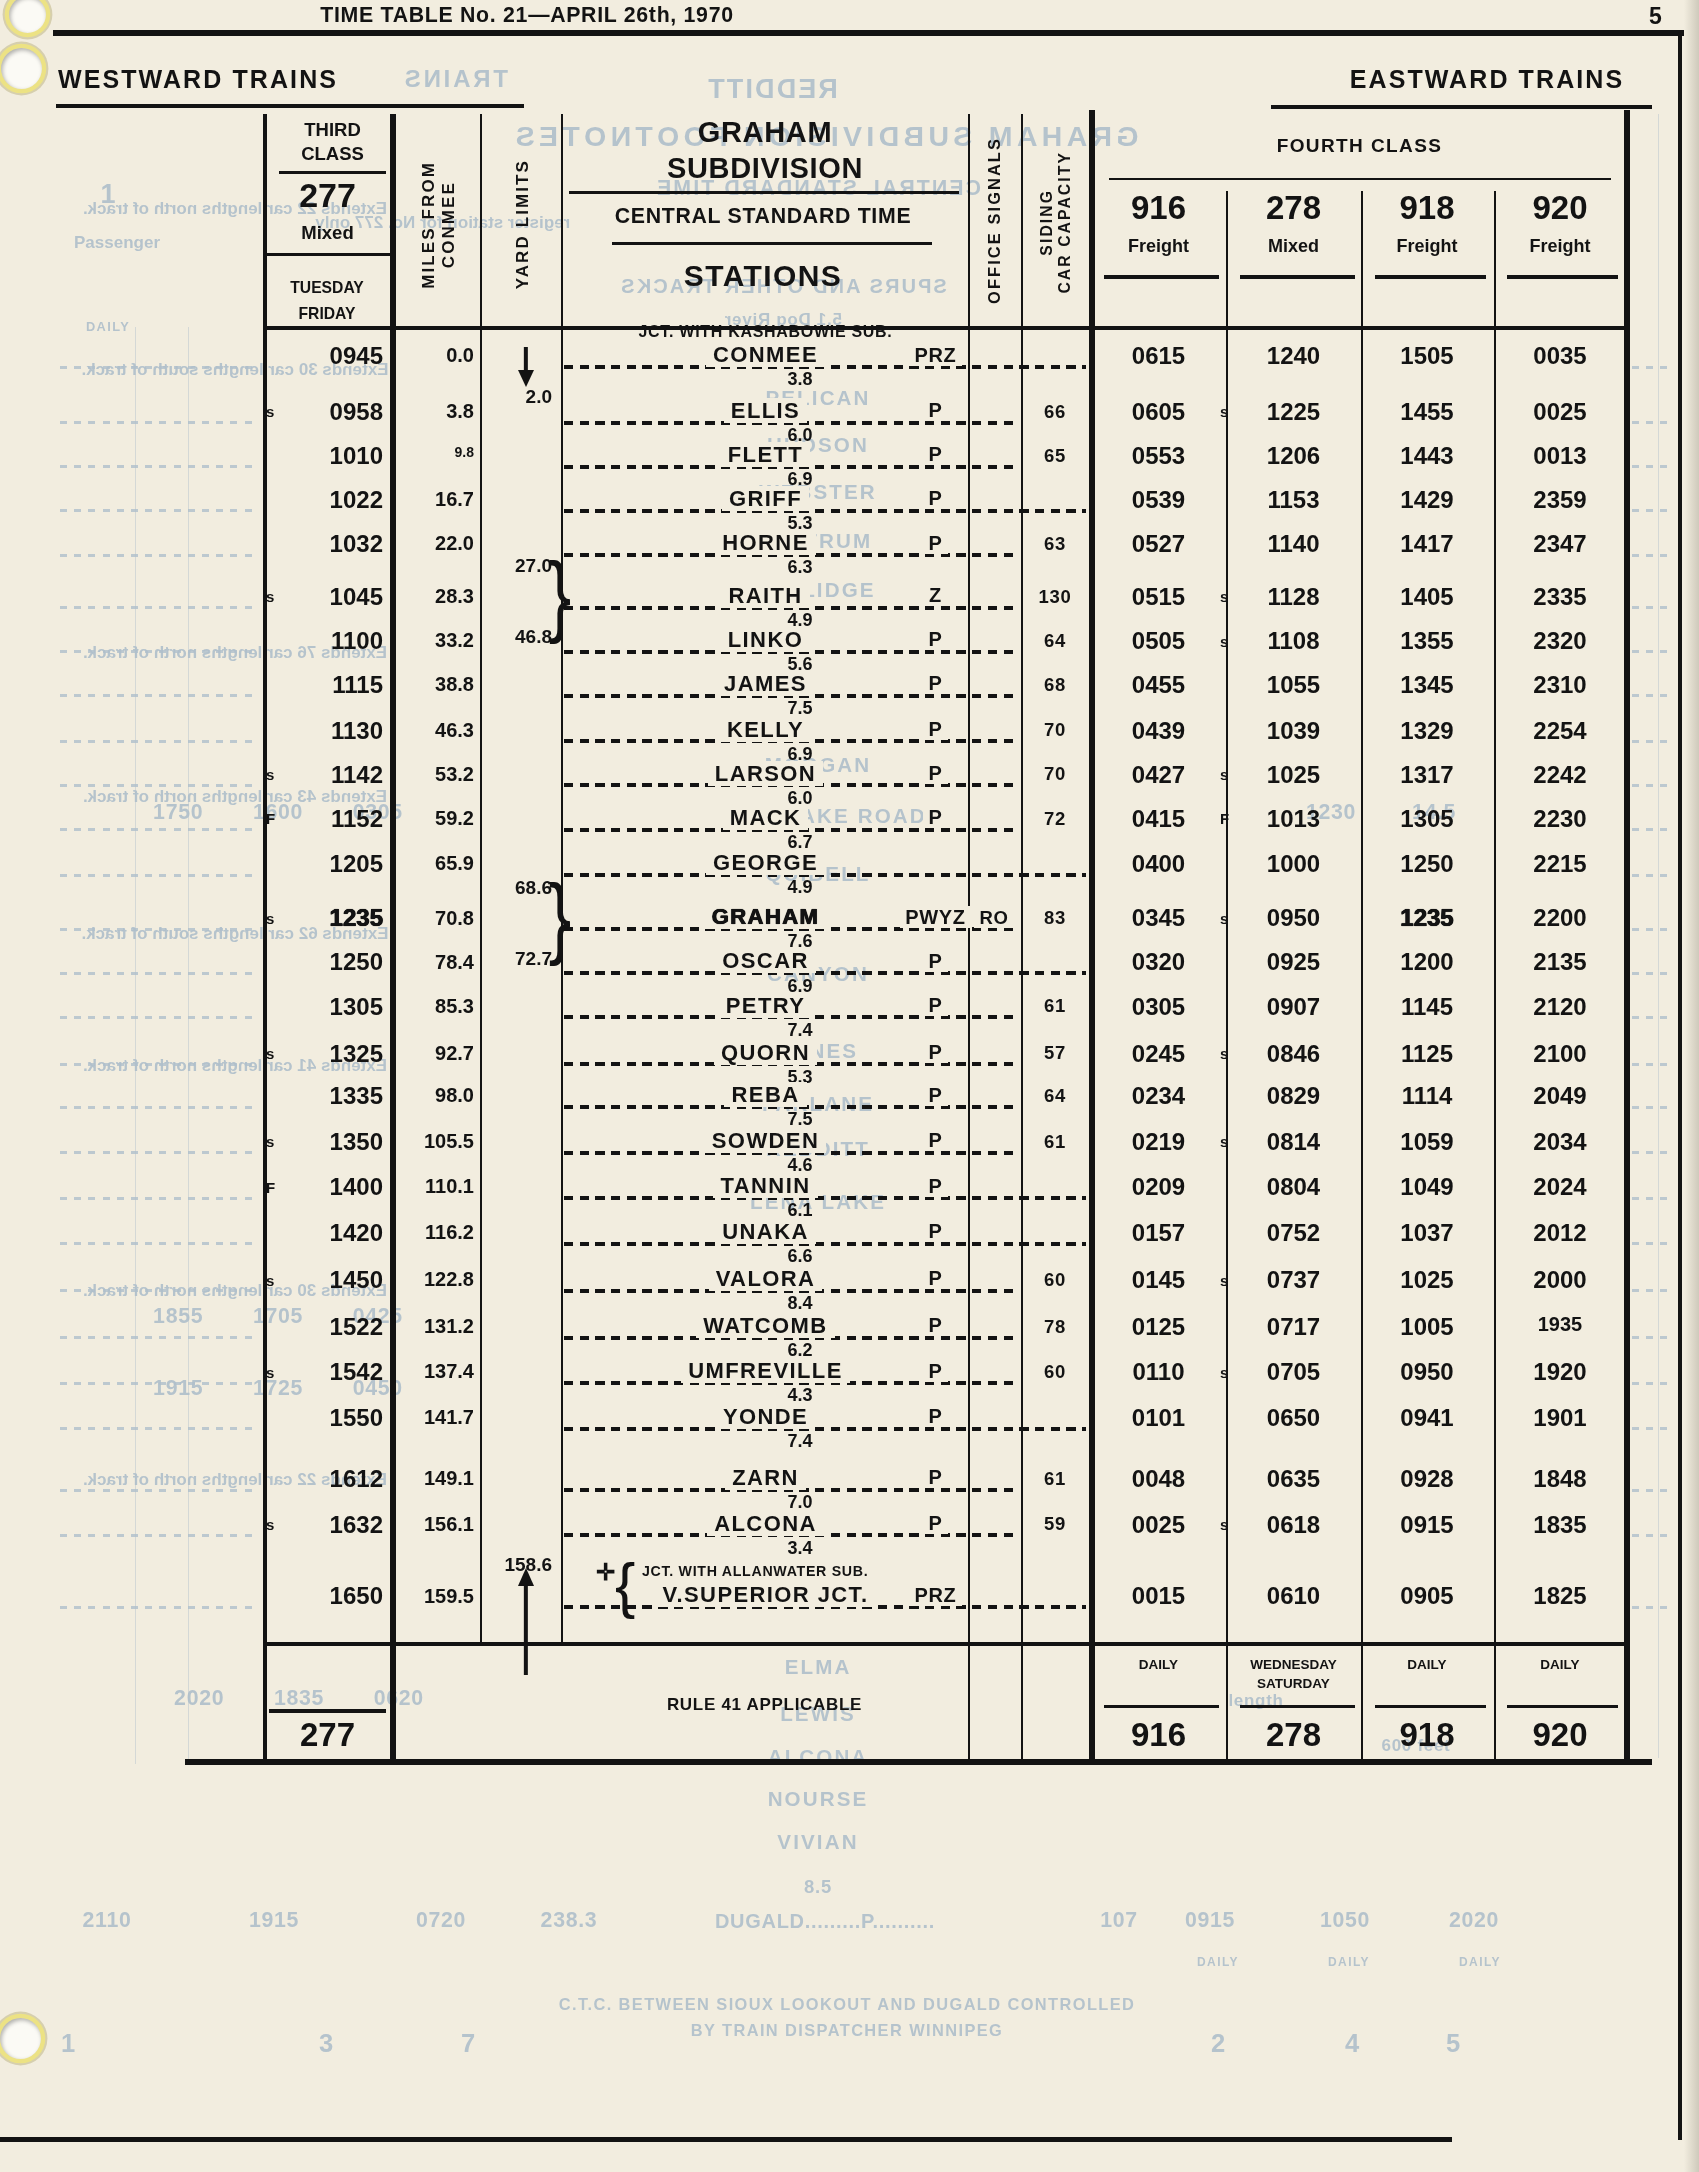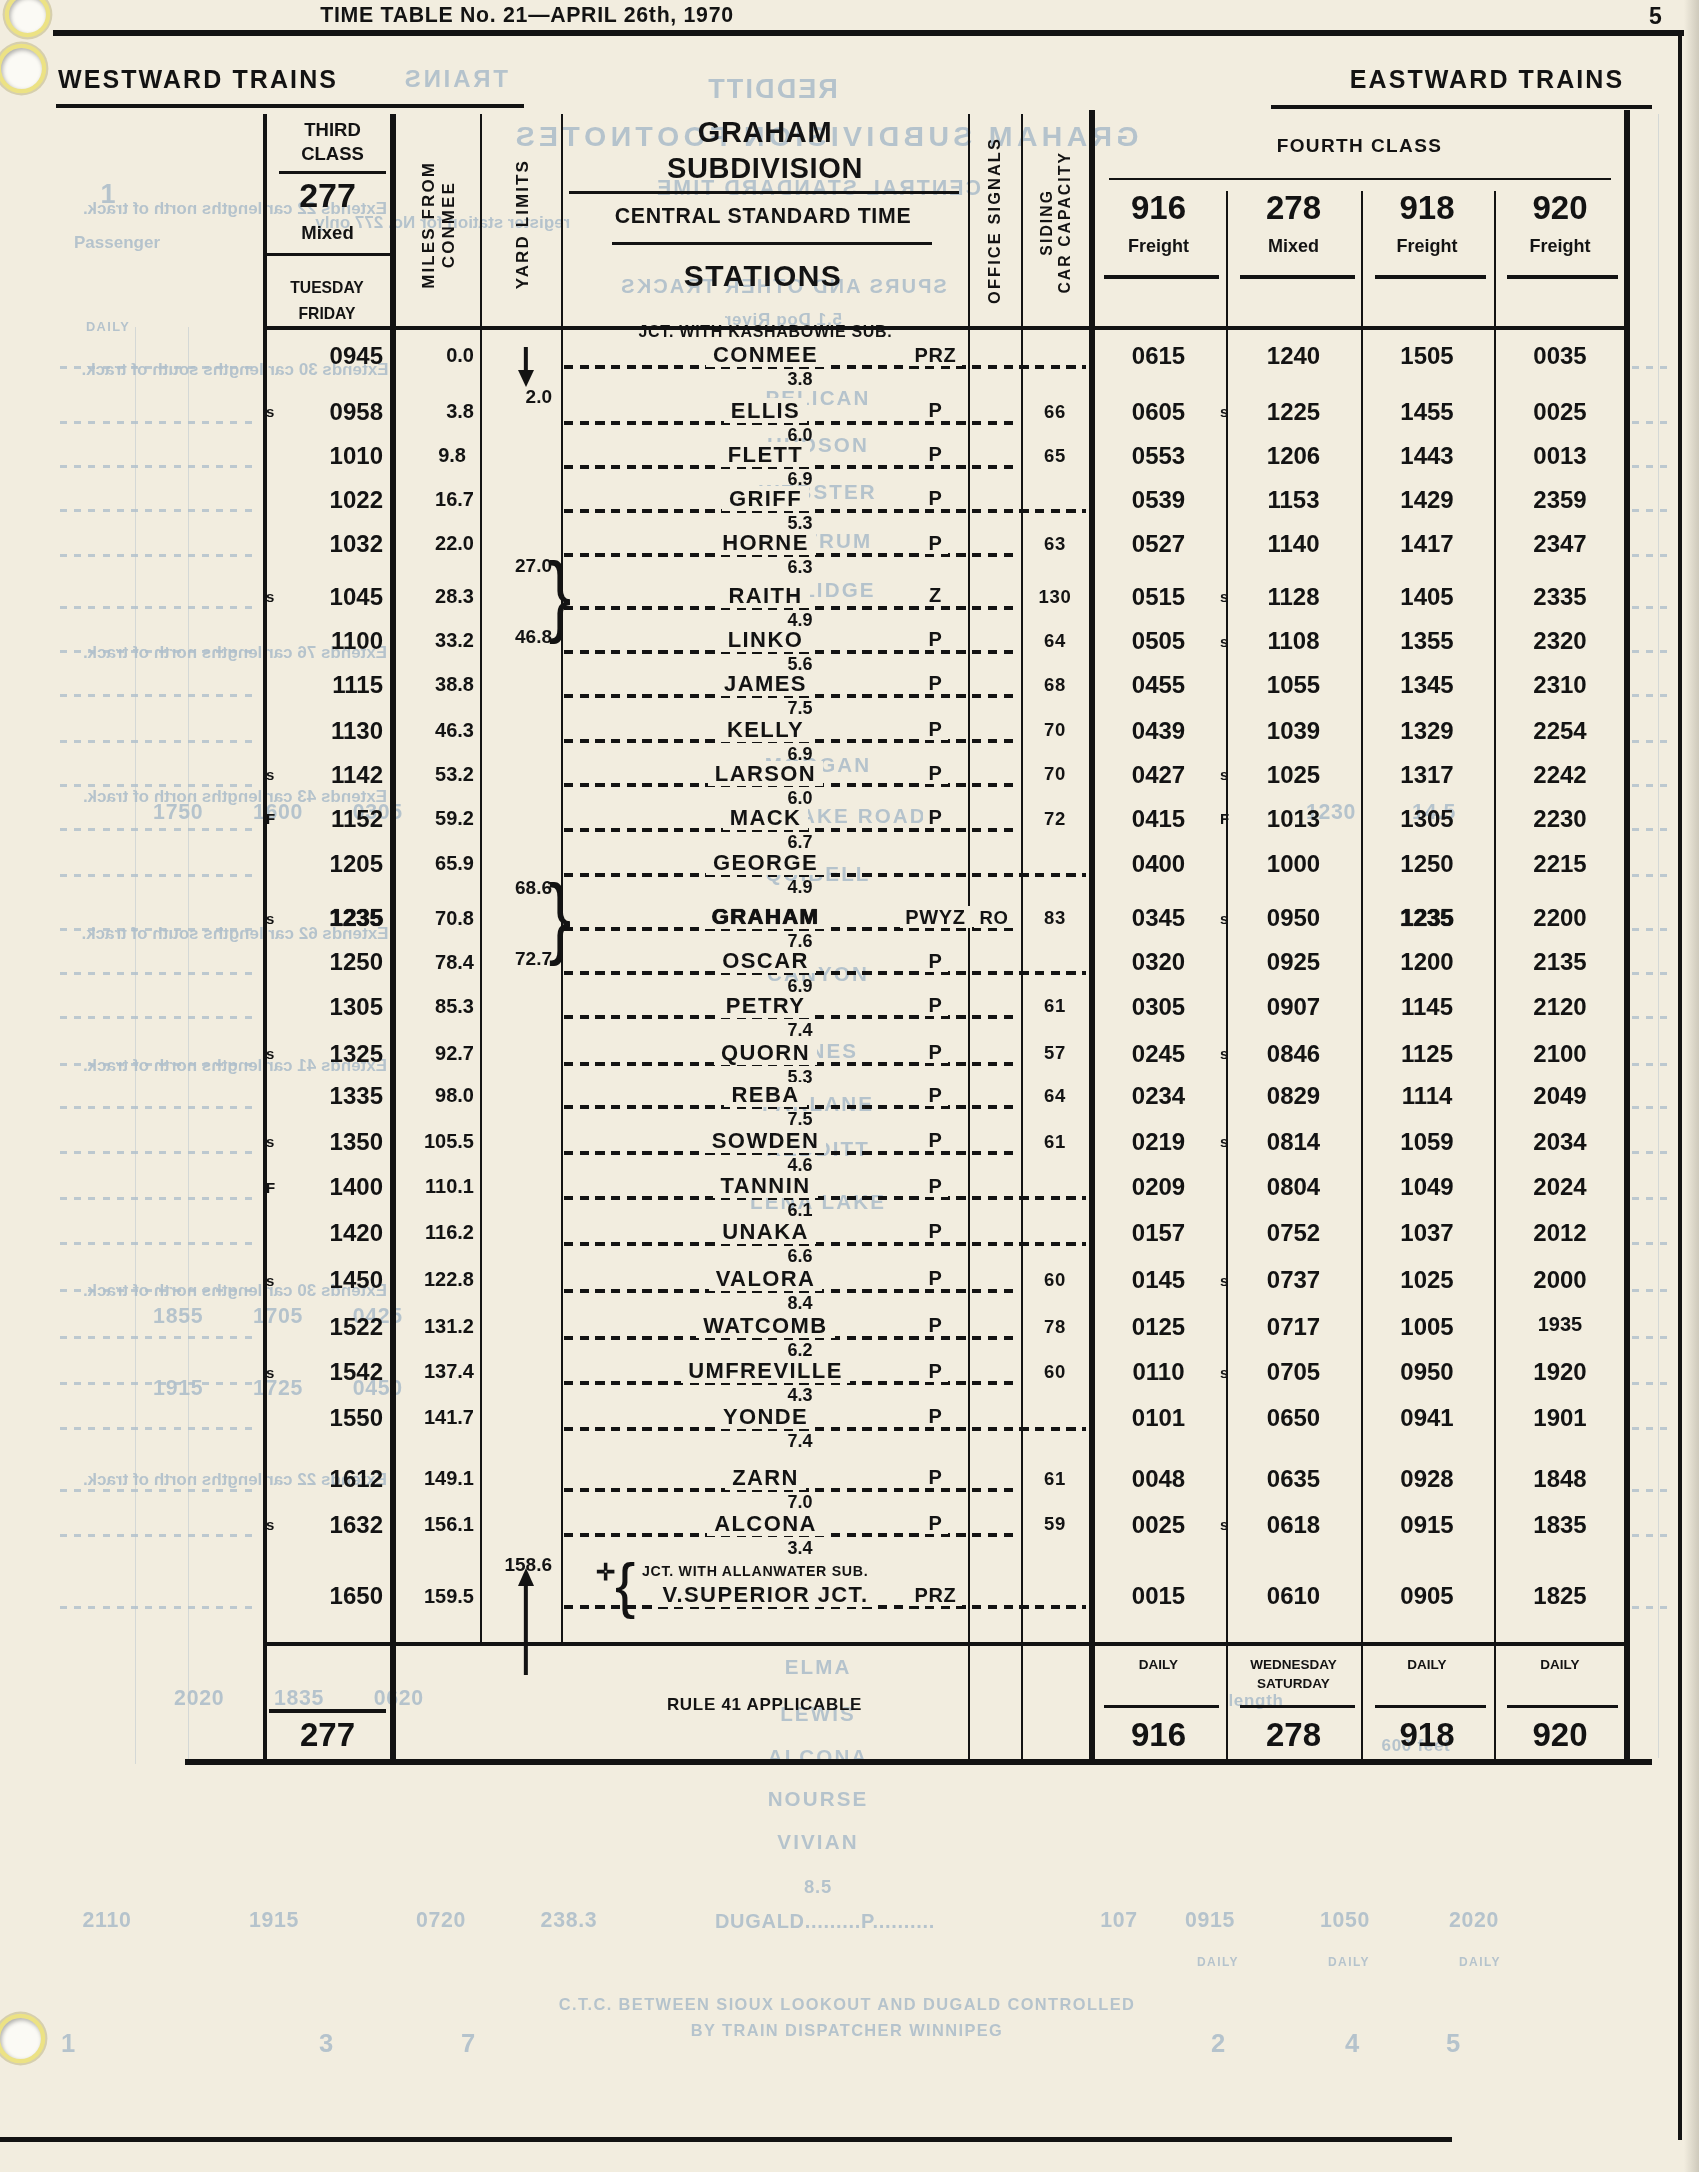--- a/index.html
+++ b/index.html
@@ -250,21 +250,21 @@
         <div class="abs b" style="left: 1220px; top: 403px; width: 17px; font-size: 15px;">s</div>
         <div class="abs b ctr nw" style="left: 1235px; top: 398px; width: 117px; font-size: 24px;">1225</div>
         <div class="abs b ctr nw" style="left: 1370px; top: 398px; width: 114px; font-size: 24px;">1455</div>
         <div class="abs b ctr nw" style="left: 1503px; top: 398px; width: 114px; font-size: 24px;">0025</div>
         <div class="abs b ctr nw" style="left: 640px; top: 425px; width: 320px; font-size: 18px;">6.0</div>
       </div>
       <div class="abs" style="inset: 0px;">
         <div class="ghost-dash" style="left: 60px; top: 465px; width: 198px;"></div>
         <div class="ghost-dash" style="left: 1632px; top: 465px; width: 43px;"></div>
         <div class="abs b rt nw" style="left: 282px; top: 442px; width: 101px; font-size: 24px;">1010</div>
-        <div class="abs b rt nw" style="left: 388px; top: 444px; width: 78px; font-size: 20px;">9.8</div>
+        <div class="abs b rt nw" style="left: 396px; top: 444px; width: 78px; font-size: 14px;">9.8</div>
         <div class="dash-line" style="left: 564px; top: 465px; width: 455px;"></div>
         <div class="abs ctr nw" style="left: 564px; top: 442px; width: 403px; font-size: 22px; font-weight: bold;"><span class="stname">FLETT</span></div>
         <div class="abs ctr nw" style="left: 875px; top: 443px; width: 121px; font-size: 20px; font-weight: bold;"><span class="codebg">P</span></div>
         <div class="abs ctr nw" style="left: 1023px; top: 445px; width: 64px; font-size: 18.5px; font-weight: bold;"><span class="codebg">65</span></div>
         <div class="abs b ctr nw" style="left: 1100px; top: 442px; width: 117px; font-size: 24px;">0553</div>
         <div class="abs b ctr nw" style="left: 1235px; top: 442px; width: 117px; font-size: 24px;">1206</div>
         <div class="abs b ctr nw" style="left: 1370px; top: 442px; width: 114px; font-size: 24px;">1443</div>
         <div class="abs b ctr nw" style="left: 1503px; top: 442px; width: 114px; font-size: 24px;">0013</div>
         <div class="abs b ctr nw" style="left: 640px; top: 469px; width: 320px; font-size: 18px;">6.9</div>
       </div>

